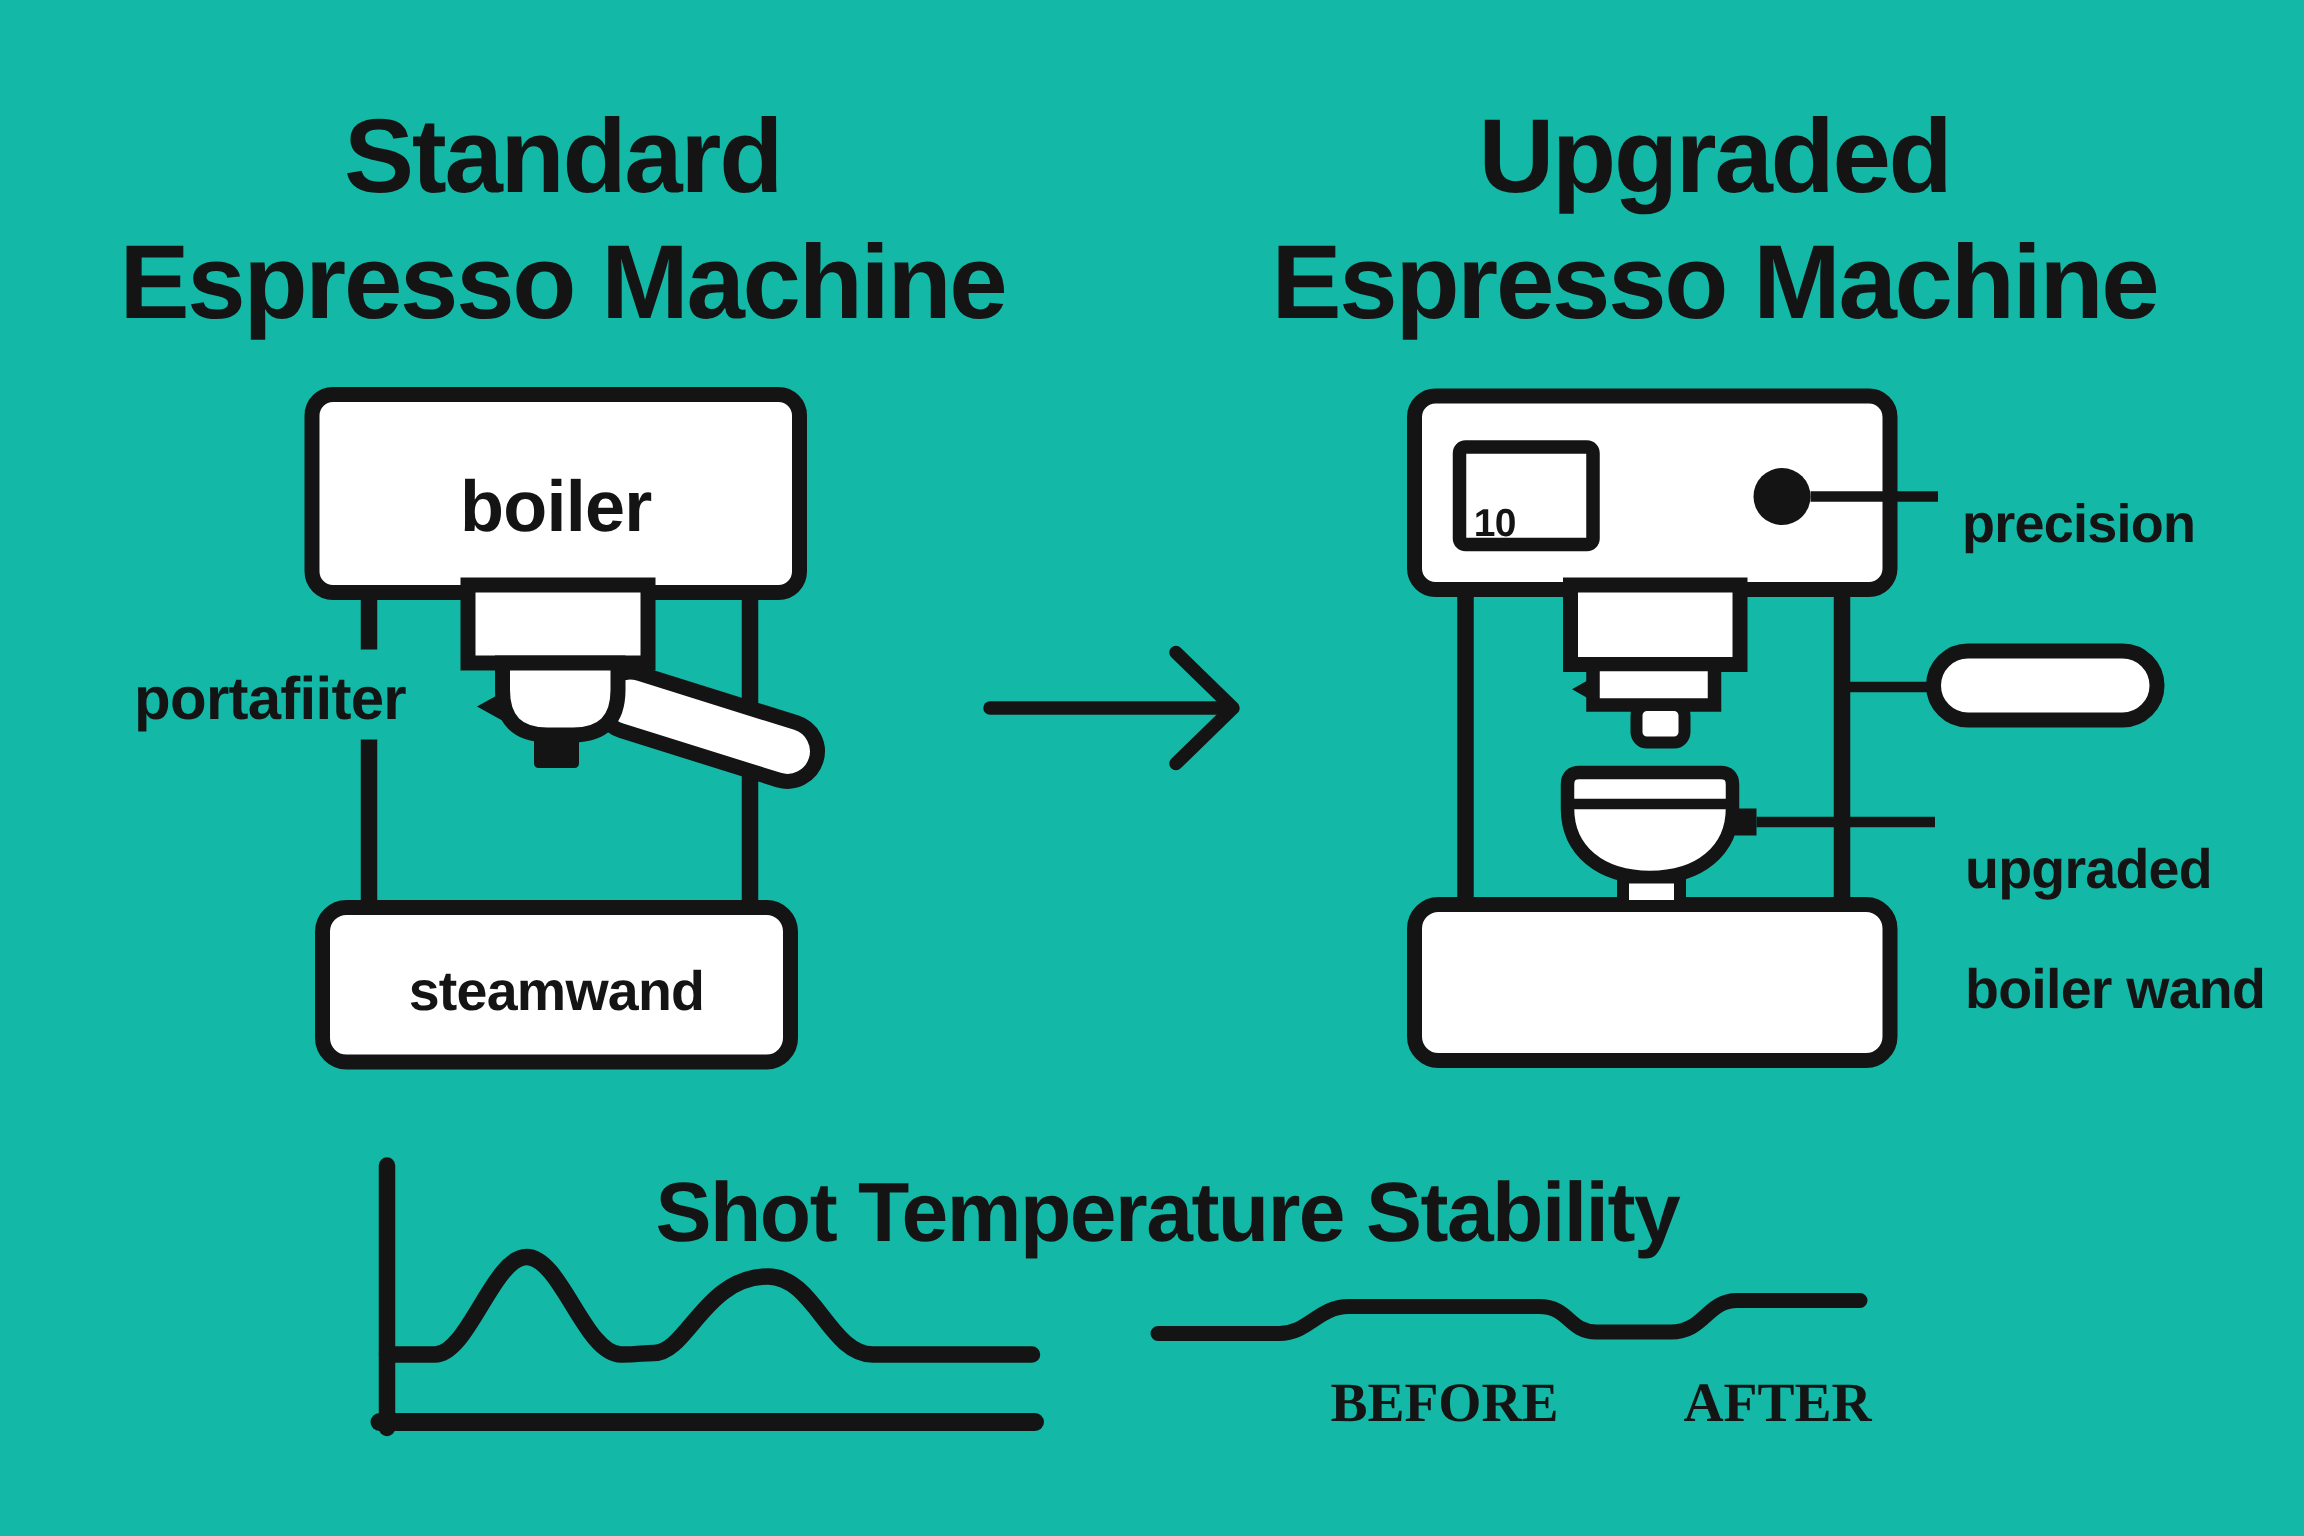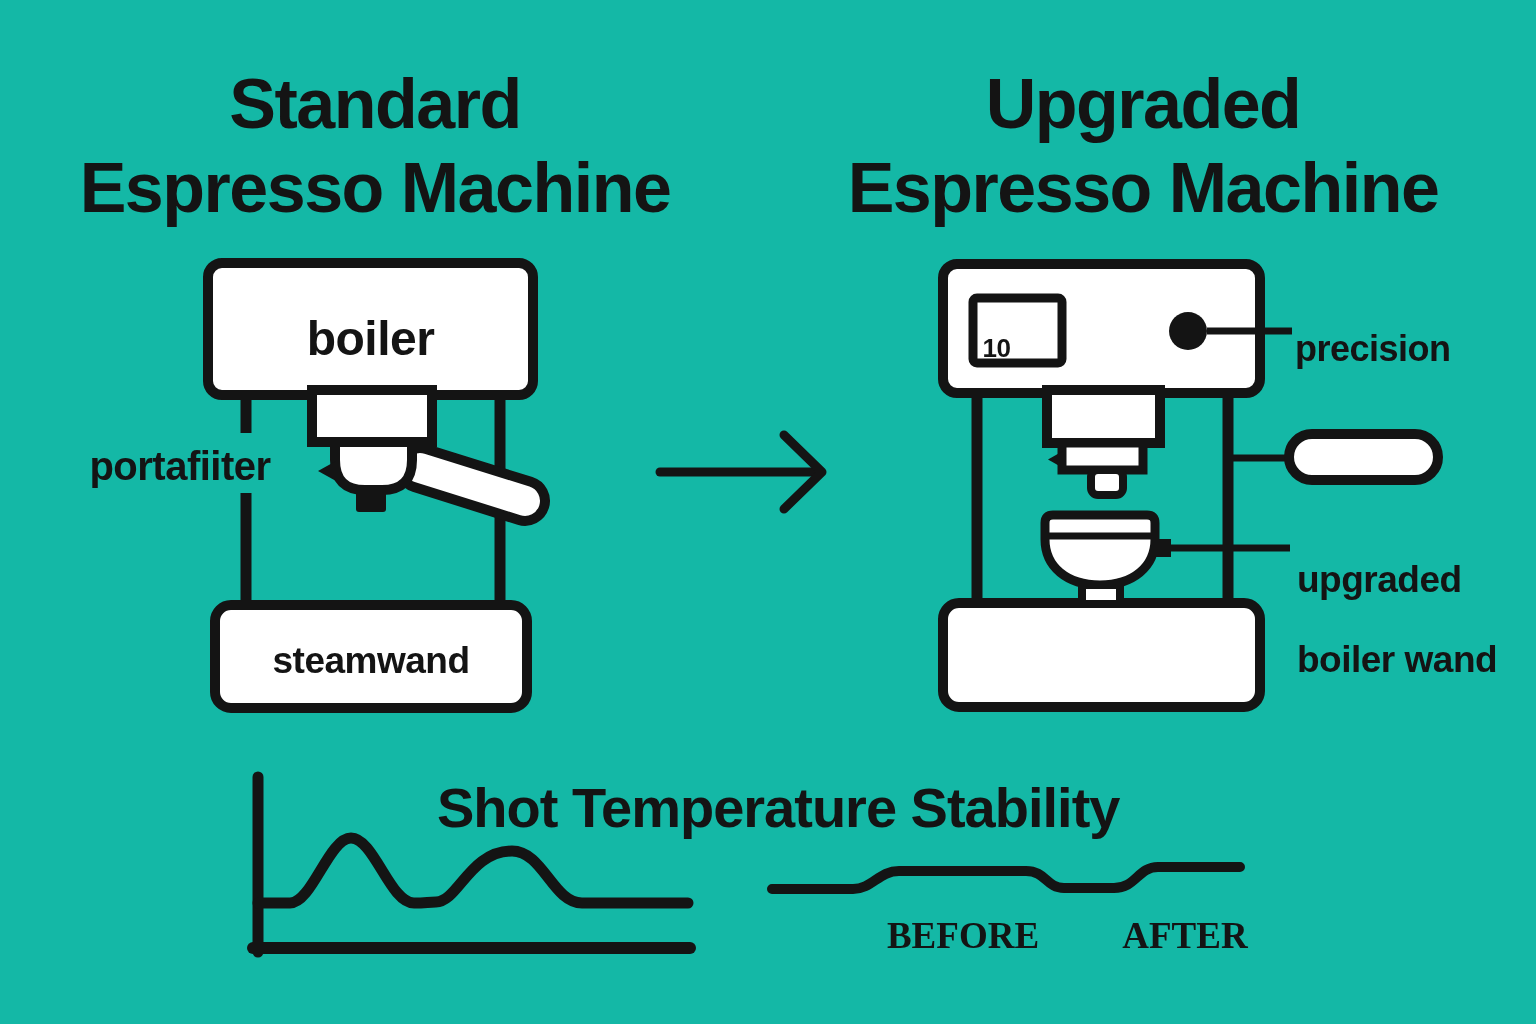--- a/index.html
+++ b/index.html
@@ -6,21 +6,21 @@
   #stage{
     position:relative;width:1536px;height:1024px;background:#14b8a6;
     font-family:"Liberation Sans",sans-serif;color:#141414;overflow:hidden;
   }
   .abs{position:absolute;}
   .title{
     font-size:70px;font-weight:800;line-height:84px;letter-spacing:-1.5px;
     text-align:center;white-space:nowrap;
   }
   .mlabel{font-weight:700;text-align:center;letter-spacing:-0.5px;white-space:nowrap;}
-  .callout{font-weight:700;letter-spacing:-0.5px;white-space:pre-line;}
+  .callout{font-weight:700;letter-spacing:-0.5px;white-space:pre-line;margin-left:13px;}
   .chart-title{font-size:56px;font-weight:800;letter-spacing:-1px;white-space:nowrap;}
   .axis-label{font-size:37px;font-weight:700;text-align:center;letter-spacing:0;font-family:Liberation Serif, serif;}
   svg{position:absolute;left:0;top:0;}
 </style>
 </head>
 <body>
 
 <div id="stage">
 
   <svg width="1536" height="1024" viewBox="0 0 1536 1024">

